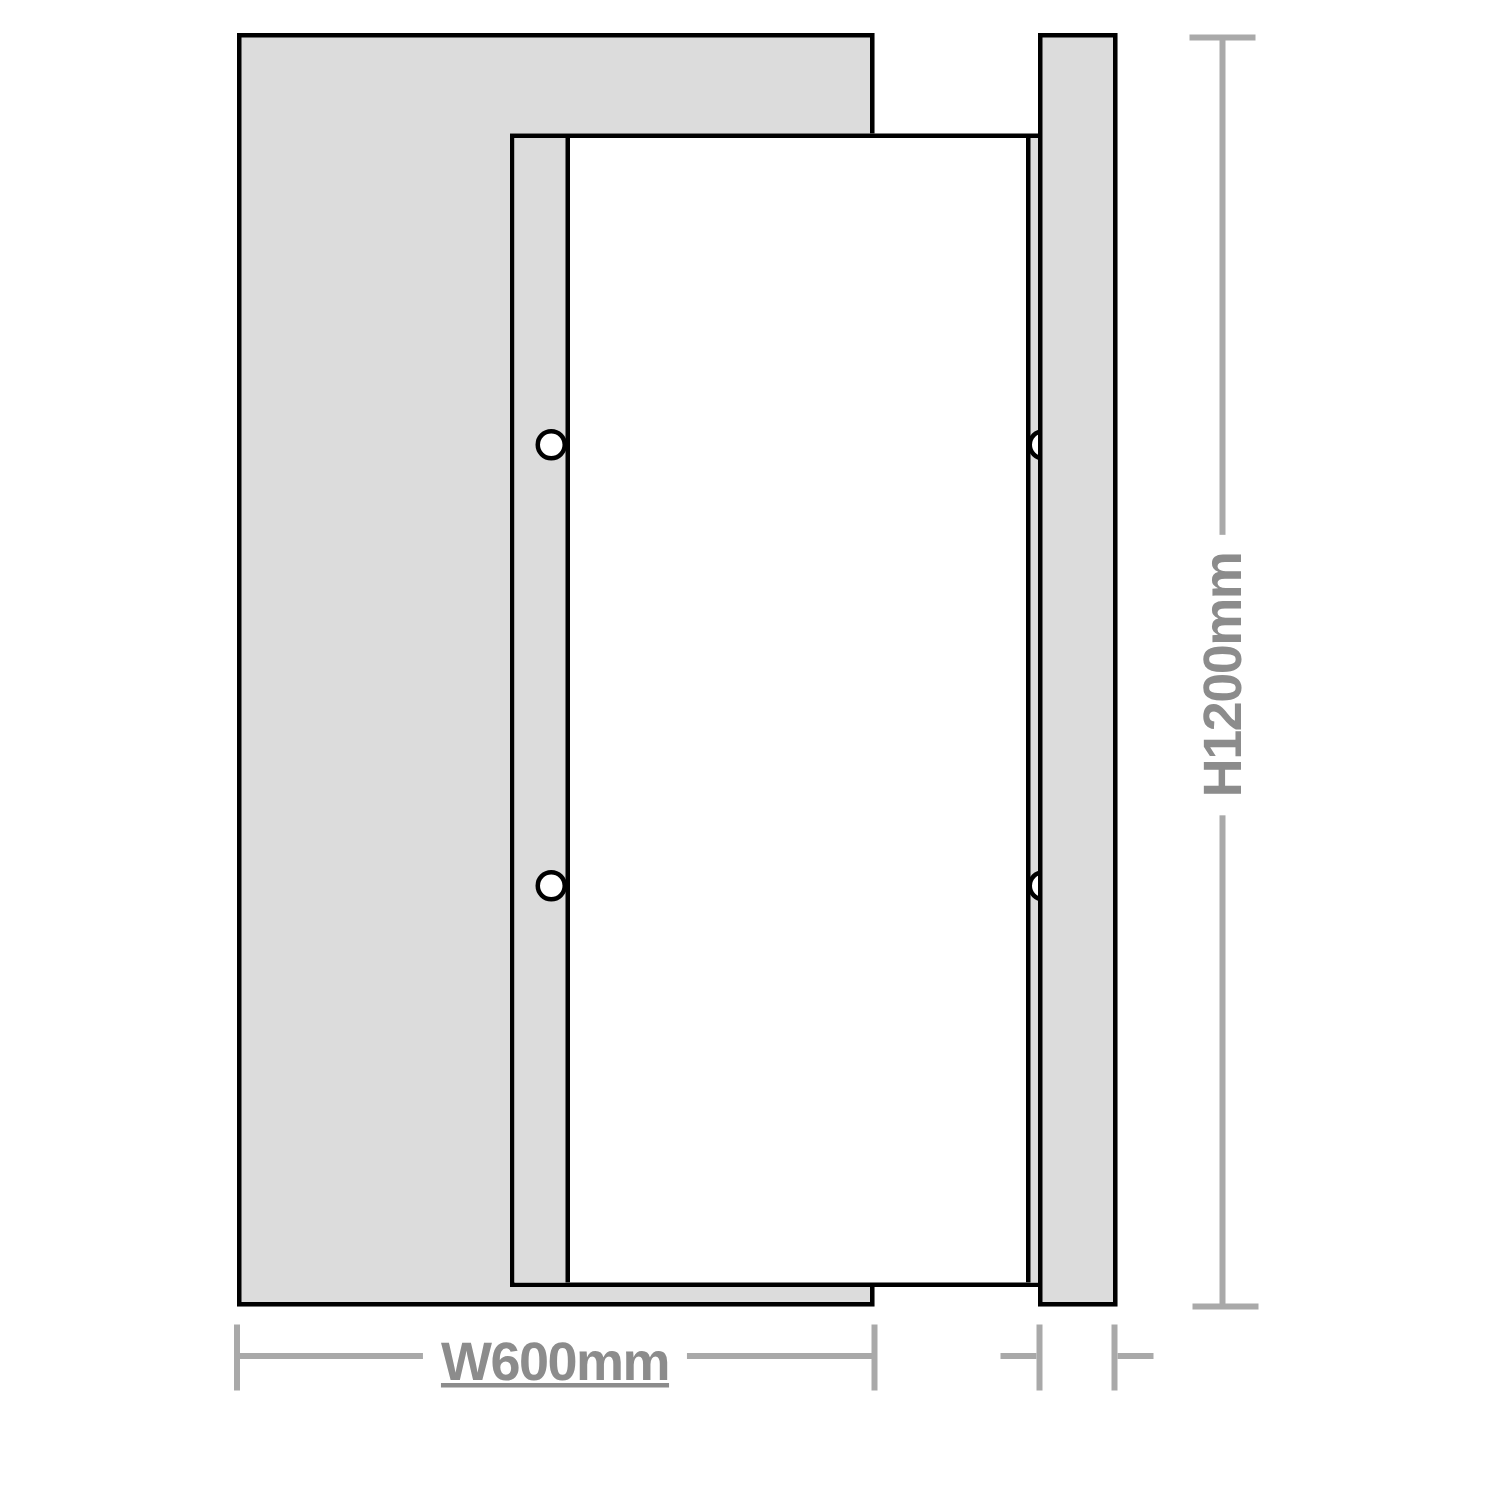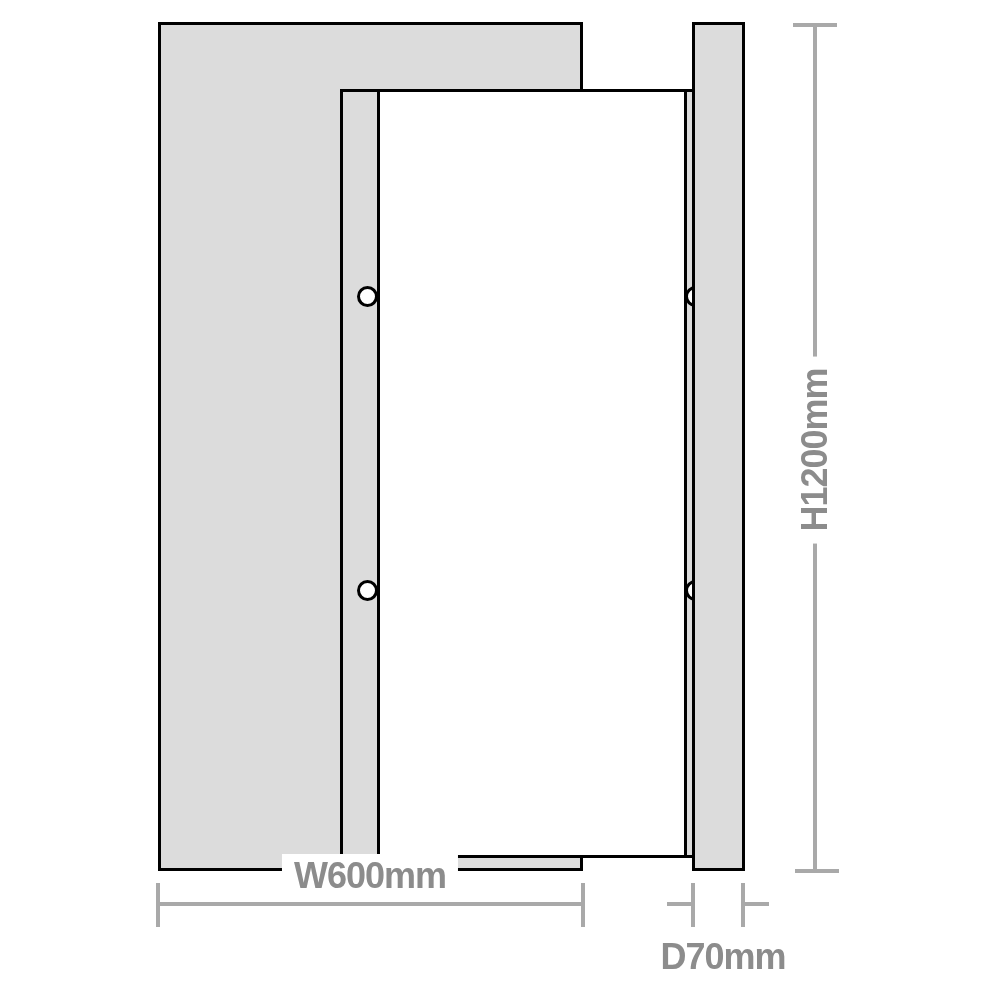--- a/index.html
+++ b/index.html
@@ -59,22 +59,22 @@
   .d-tick-r{left:741px;top:883px;width:4px;height:44px;}
   .d-stub-l{left:667px;top:902px;width:24px;height:4px;}
   .d-stub-r{left:745px;top:902px;width:24px;height:4px;}
 
   .dim-label{
     position:absolute;color:var(--dim-text);
     font-size:36px;font-weight:bold;letter-spacing:-1px;
     white-space:nowrap;line-height:1;
   }
   .w-label{
-    left:370px;top:876px;transform:translate(-50%,-50%);
-    background:var(--bg);padding:4px 12px;
+    left:370px;top:908px;transform:translate(-50%,-50%);
+    background:var(--bg);padding:4px 12px;text-decoration:underline;
   }
   .h-label{
     left:815px;top:450px;transform:translate(-50%,-50%) rotate(-90deg);
     background:var(--bg);padding:4px 12px;
   }
   .d-label{
     left:723px;top:957px;transform:translate(-50%,-50%);
   }
 </style>
 </head>
@@ -102,15 +102,14 @@
 
   <div class="dim h-line"></div>
   <div class="dim h-tick-t"></div>
   <div class="dim h-tick-b"></div>
   <div class="dim-label h-label">H1200mm</div>
 
   <div class="dim d-tick-l"></div>
   <div class="dim d-tick-r"></div>
   <div class="dim d-stub-l"></div>
   <div class="dim d-stub-r"></div>
-  <div class="dim-label d-label">D70mm</div>
 
 </div>
 
 </body></html>

